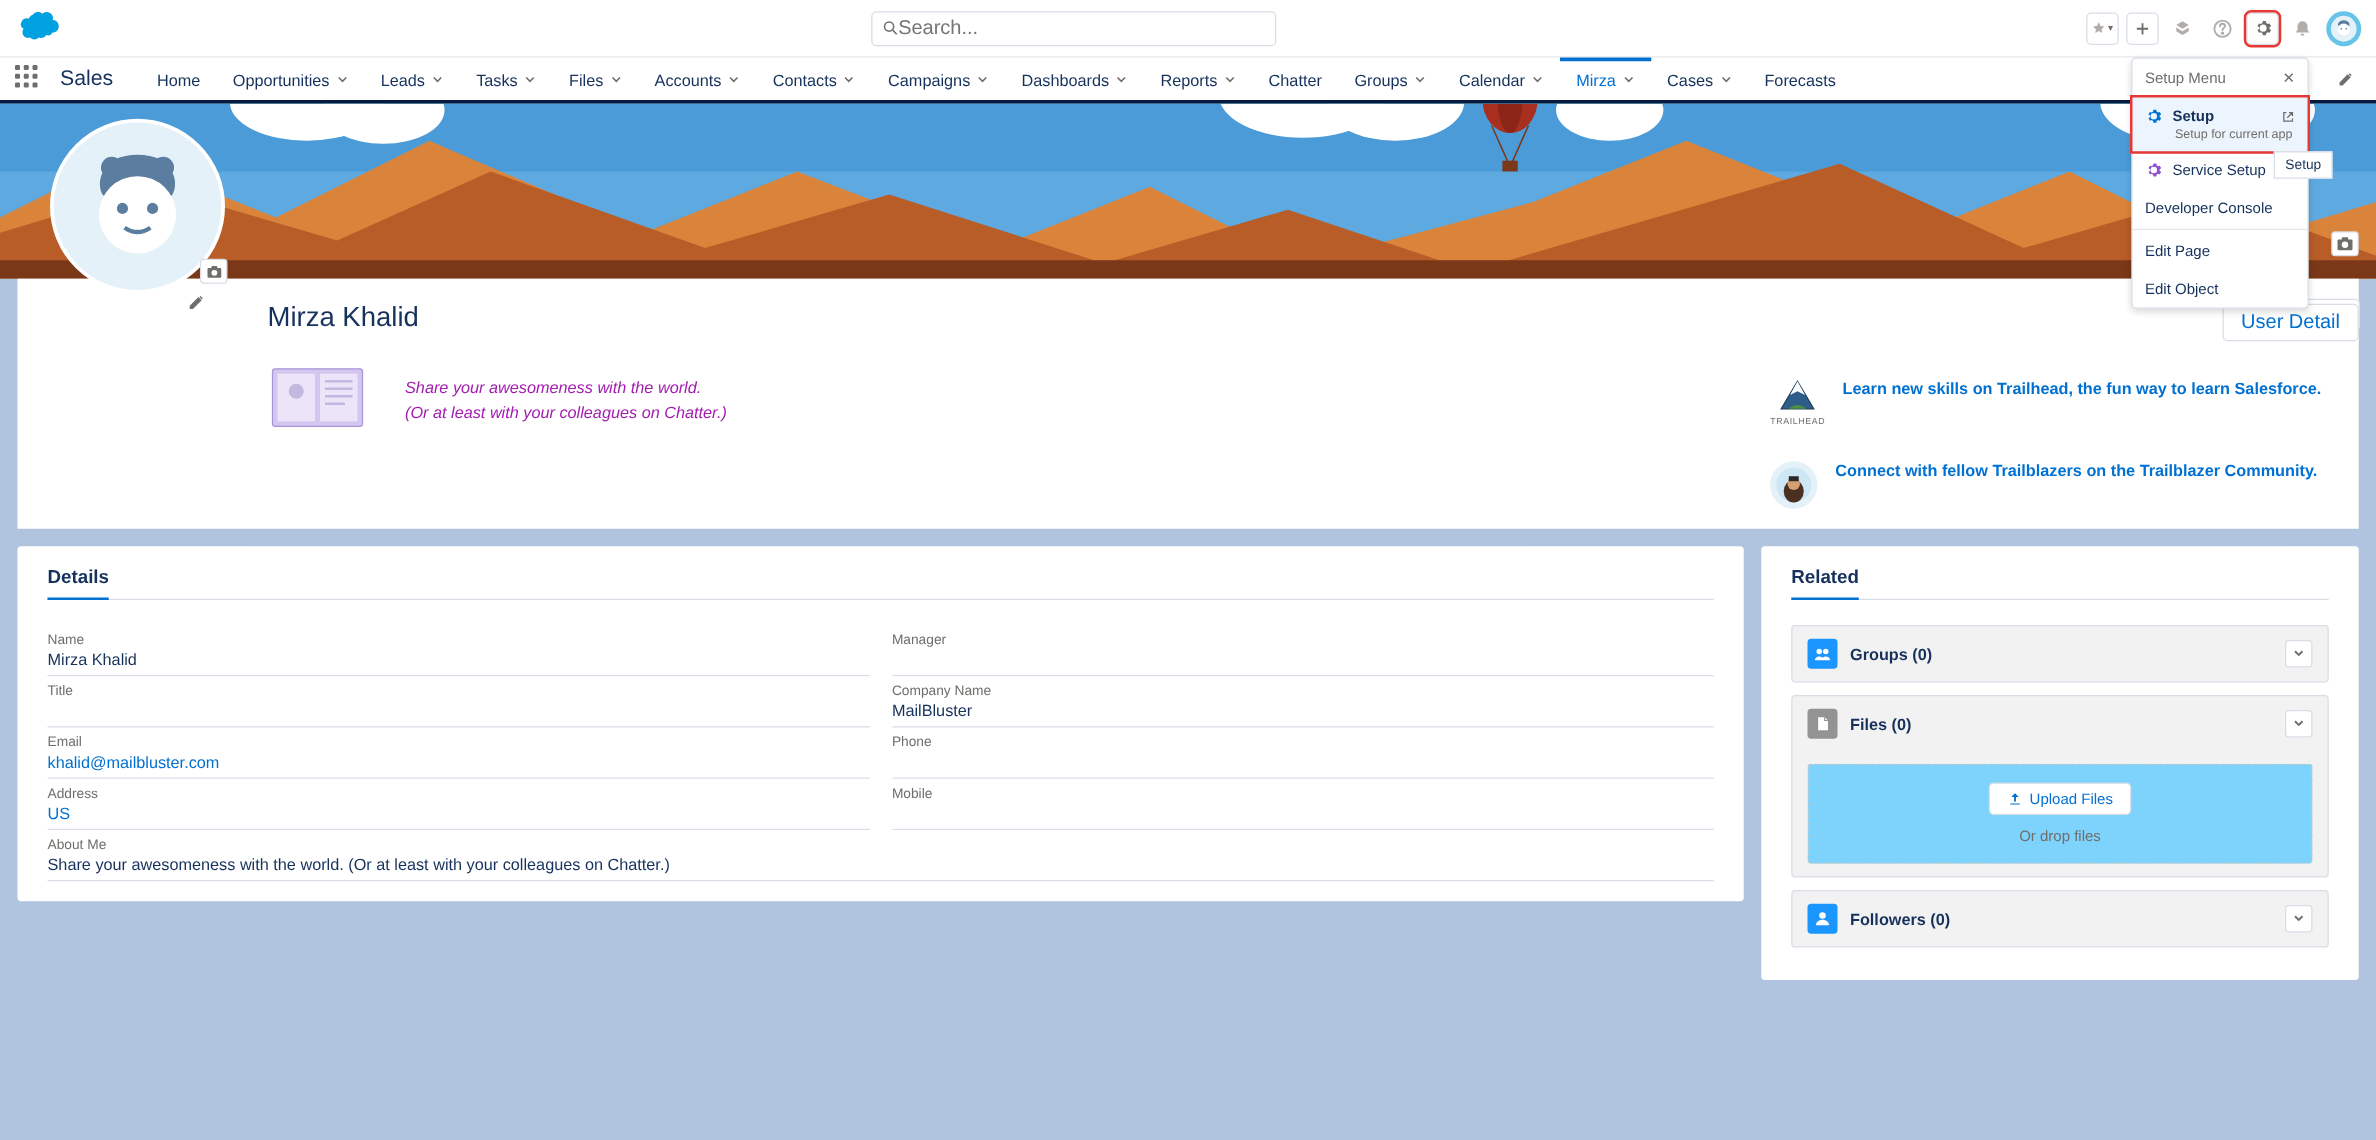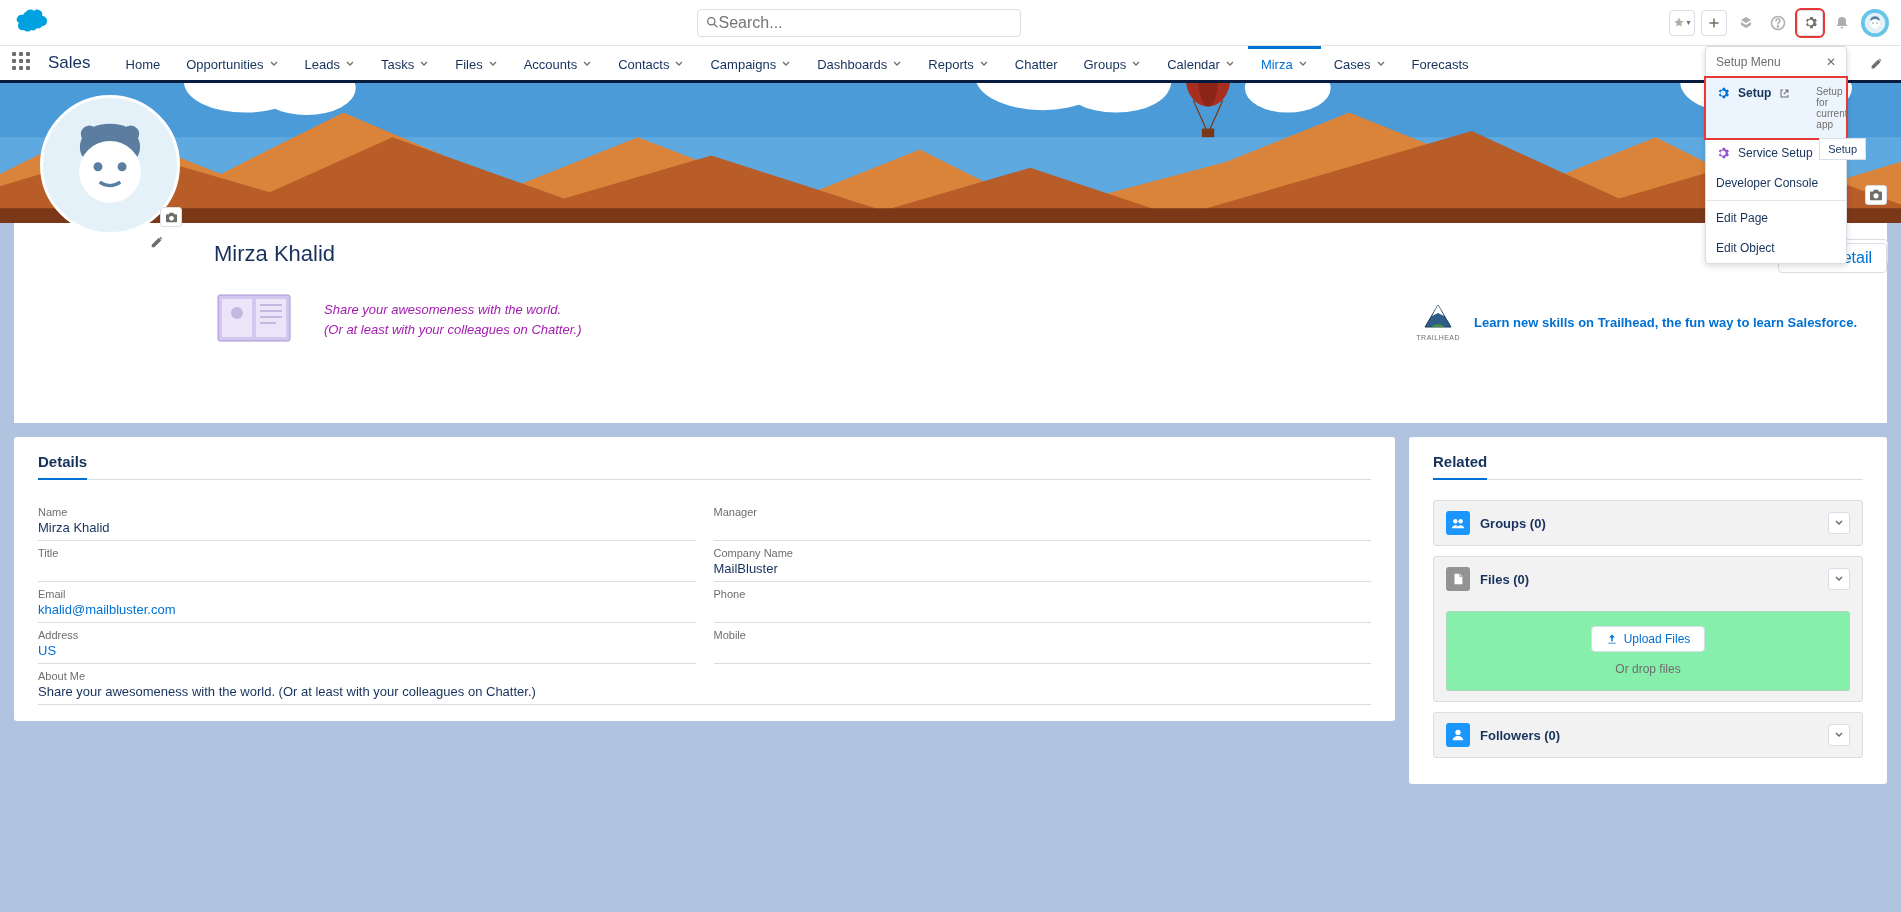--- a/index.html
+++ b/index.html
@@ -26,21 +26,21 @@
 .nav-items { display: flex; height: 100%; }
 .nav-item { display: flex; align-items: center; padding: 0 13px; font-size: 13px; color: #16325c; cursor: pointer; height: 100%; border-top: 3px solid transparent; position: relative; }
 .nav-item.active { border-top-color: #0070d2; color: #0070d2; }
 .nav-item .chev { margin-left: 5px; }
 .nav-edit { margin-left: auto; width: 26px; height: 26px; display: flex; align-items: center; justify-content: center; color: #706e6b; cursor: pointer; }
 
 
 .setup-menu { position: absolute; right: 54px; top: 46px; width: 142px; background: #fff; border: 1px solid #d8dde6; border-radius: 4px; box-shadow: 0 2px 6px rgba(0,0,0,0.15); z-index: 100; }
 .setup-menu-hd { padding: 8px 10px; font-size: 12px; color: #706e6b; display: flex; justify-content: space-between; align-items: center; border-bottom: 1px solid #e5e5e5; }
 .setup-item { padding: 8px 10px; font-size: 12px; cursor: pointer; display: flex; align-items: center; gap: 8px; }
-.setup-item.hl { background: #ecf5fd; border: 2px solid #e53935; margin: -2px; padding: 8px 10px; flex-direction: row; align-items: flex-start; gap: 2px; position: relative; }
+.setup-item.hl { background: #ecf5fd; border: 2px solid #e53935; margin: -2px; padding: 8px 10px; flex-direction: column; align-items: flex-start; gap: 2px; position: relative; }
 .setup-item.hl .row { display: flex; align-items: center; gap: 8px; width: 100%; }
 .setup-item.hl .sub { font-size: 10px; color: #706e6b; margin-left: 24px; }
 .setup-sep { height: 1px; background: #e5e5e5; margin: 2px 0; }
 .tooltip-box { position: absolute; right: -20px; bottom: -22px; background: #fff; border: 1px solid #d8dde6; padding: 4px 8px; font-size: 11px; color: #16325c; white-space: nowrap; }
 .gear-sm { width: 14px; height: 14px; }
 .ext-icon { margin-left: auto; }
 
 
 .banner { height: 140px; background: linear-gradient(#3b8dd4 0%, #7bb8e8 40%, #d4e8f7 60%); position: relative; overflow: hidden; }
 .profile-avatar-wrap { position: absolute; left: 40px; top: 95px; z-index: 5; }
@@ -49,21 +49,21 @@
 .cam-badge.av { right: -2px; bottom: 8px; }
 .cam-badge.bn { position: absolute; right: 14px; top: 185px; z-index: 6; }
 .edit-pencil { position: absolute; left: 150px; top: 235px; cursor: pointer; z-index: 6; color: #706e6b; }
 
 
 .profile-card { background: #fff; margin: 0 14px 14px 14px; padding: 18px 20px 18px 200px; min-height: 200px; position: relative; }
 .profile-name { font-size: 22px; font-weight: 400; margin-bottom: 22px; }
 .share-row { display: flex; align-items: center; gap: 30px; }
 .share-text { font-style: italic; color: #a21caf; font-size: 13px; line-height: 1.5; }
 .promo-links { position: absolute; right: 30px; top: 80px; }
-.promo-row { display: flex; align-items: center; gap: 14px; margin-bottom: 28px; }
+.promo-row { display: flex; gap: 14px; margin-bottom: 28px; }
 .promo-icon { width: 38px; height: 38px; border-radius: 50%; display: flex; align-items: center; justify-content: center; font-size: 10px; }
 .promo-link { color: #0070d2; font-weight: 600; font-size: 13px; cursor: pointer; }
 .edit-btn { position: absolute; right: -1px; top: 16px; border: 1px solid #d8dde6; padding: 5px 14px; border-radius: 4px; background: #fff; color: #0070d2; cursor: pointer; font-size: 12px; }
 .user-detail-btn { position: absolute; right: 14px; top: 243px; z-index: 90; border: 1px solid #d8dde6; padding: 5px 14px; border-radius: 4px; background: #fff; color: #0070d2; cursor: pointer; font-size: 16px; }
 
 
 .cols { display: flex; gap: 14px; padding: 0 14px 14px 14px; }
 .col-left { flex: 1; }
 .col-right { width: 478px; }
 .card { background: #fff; border-radius: 3px; padding: 16px 24px; }
@@ -76,21 +76,21 @@
 .field.full { grid-column: 1 / -1; }
 .field-label { font-size: 11px; color: #706e6b; margin-bottom: 2px; }
 .field-value { font-size: 13px; color: #16325c; }
 .field-value.link { color: #0070d2; cursor: pointer; }
 
 
 .rel-item { background: #f3f2f2; border: 1px solid #d8dde6; border-radius: 3px; padding: 10px 12px; margin-bottom: 10px; display: flex; align-items: center; gap: 10px; }
 .rel-icon { width: 24px; height: 24px; border-radius: 3px; display: flex; align-items: center; justify-content: center; color: #fff; font-size: 13px; }
 .rel-title { font-size: 13px; font-weight: 600; flex: 1; }
 .rel-chev { width: 22px; height: 22px; border: 1px solid #d8dde6; border-radius: 3px; background: #fff; display: flex; align-items: center; justify-content: center; cursor: pointer; }
-.drop-zone { border: 1px dashed #c9c7c5; border-radius: 3px; padding: 14px; text-align: center; margin-bottom: 10px; background: #86efac; }
+.drop-zone { border: 1px dashed #c9c7c5; border-radius: 3px; padding: 14px; text-align: center; margin-bottom: 10px; background: #7dd3fc; }
 .upload-btn { border: 1px solid #d8dde6; border-radius: 4px; padding: 5px 14px; background: #fff; color: #0070d2; cursor: pointer; font-size: 12px; display: inline-flex; align-items: center; gap: 6px; }
 .drop-text { margin-top: 10px; font-size: 12px; color: #706e6b; }
 
 .chev-svg { width: 10px; height: 10px; }
 </style>
 </head>
 <body>
 
 <div class="global-header">
   <div>
@@ -382,20 +382,31 @@
       <div style="text-align:center;">
         <svg width="34" height="28" viewBox="0 0 34 28">
             <path d="M17 2 L30 24 H4 Z" fill="#2e5d8a" stroke="#1a3a5a"></path>
             <path d="M17 2 L23 13 L17 10 L11 13 Z" fill="#fff"></path>
             <path d="M10 24 Q17 18 24 24" fill="#4a9040"></path>
           </svg>
         <div style="font-size:7px;color:#706e6b;letter-spacing:0.5px;">TRAILHEAD</div>
       </div>
       <a class="promo-link">Learn new skills on Trailhead, the fun way to learn Salesforce.</a>
     </div>
+    <div class="promo-row">
+      <div class="promo-icon" style="background:#e4f1f9;">
+        <svg width="30" height="30" viewBox="0 0 30 30">
+            <circle cx="15" cy="15" r="14" fill="#cde7f7"></circle>
+            <ellipse cx="15" cy="20" rx="8" ry="9" fill="#4a3020"></ellipse>
+            <circle cx="15" cy="14" r="5" fill="#d4a070"></circle>
+            <rect x="11" y="8" width="8" height="4" fill="#2a2a2a"></rect>
+          </svg>
+      </div>
+      <a class="promo-link">Connect with fellow Trailblazers on the Trailblazer Community.</a>
+    </div>
   </div>
 </div>
 
 <div class="cols">
   <div class="col-left">
     <div class="card">
       <span class="tab-hd">Details</span>
       <div class="tab-underline"></div>
       <div class="fields-grid">
         <div class="field">

